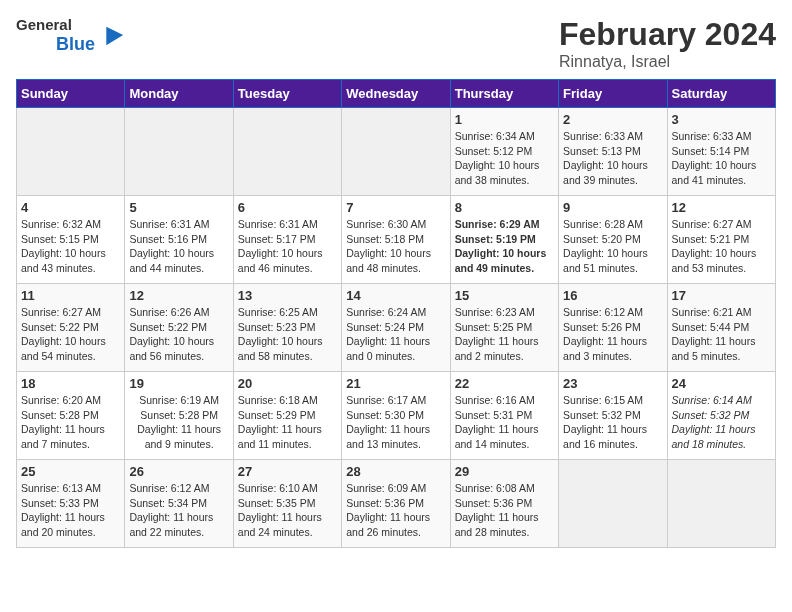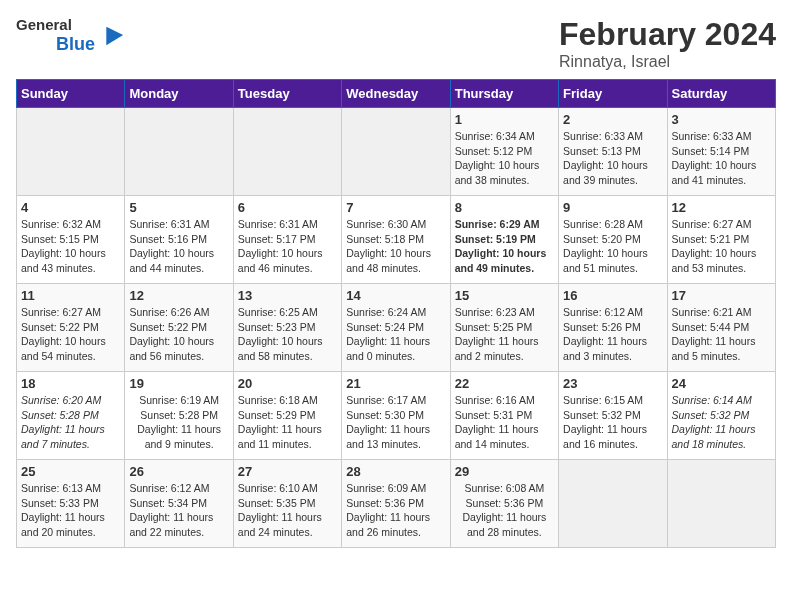--- a/index.html
+++ b/index.html
@@ -245,21 +245,21 @@
           <span class="day-number">17</span>
           <div class="day-info" style="white-space: pre-line;">Sunrise: 6:21 AM
 Sunset: 5:44 PM
 Daylight: 11 hours
 and 5 minutes.</div>
         </td>
       </tr>
       <tr>
         <td>
           <span class="day-number">18</span>
-          <div class="day-info" style="white-space: pre-line; font-style: italic;">Sunrise: 6:20 AM
+          <div class="day-info" style="white-space: pre-line;">Sunrise: 6:20 AM
 Sunset: 5:28 PM
 Daylight: 11 hours
 and 7 minutes.</div>
         </td>
         <td>
           <span class="day-number">19</span>
           <div class="day-info" style="white-space: pre-line; text-align: center;">Sunrise: 6:19 AM
 Sunset: 5:28 PM
 Daylight: 11 hours
 and 9 minutes.</div>
@@ -324,21 +324,21 @@
         </td>
         <td>
           <span class="day-number">28</span>
           <div class="day-info" style="white-space: pre-line;">Sunrise: 6:09 AM
 Sunset: 5:36 PM
 Daylight: 11 hours
 and 26 minutes.</div>
         </td>
         <td>
           <span class="day-number">29</span>
-          <div class="day-info" style="white-space: pre-line; text-align: center;">Sunrise: 6:08 AM
+          <div class="day-info" style="white-space: pre-line;">Sunrise: 6:08 AM
 Sunset: 5:36 PM
 Daylight: 11 hours
 and 28 minutes.</div>
         </td>
         <td class="empty-cell"></td>
         <td class="empty-cell"></td>
       </tr>
     </tbody>
 </table>
 

